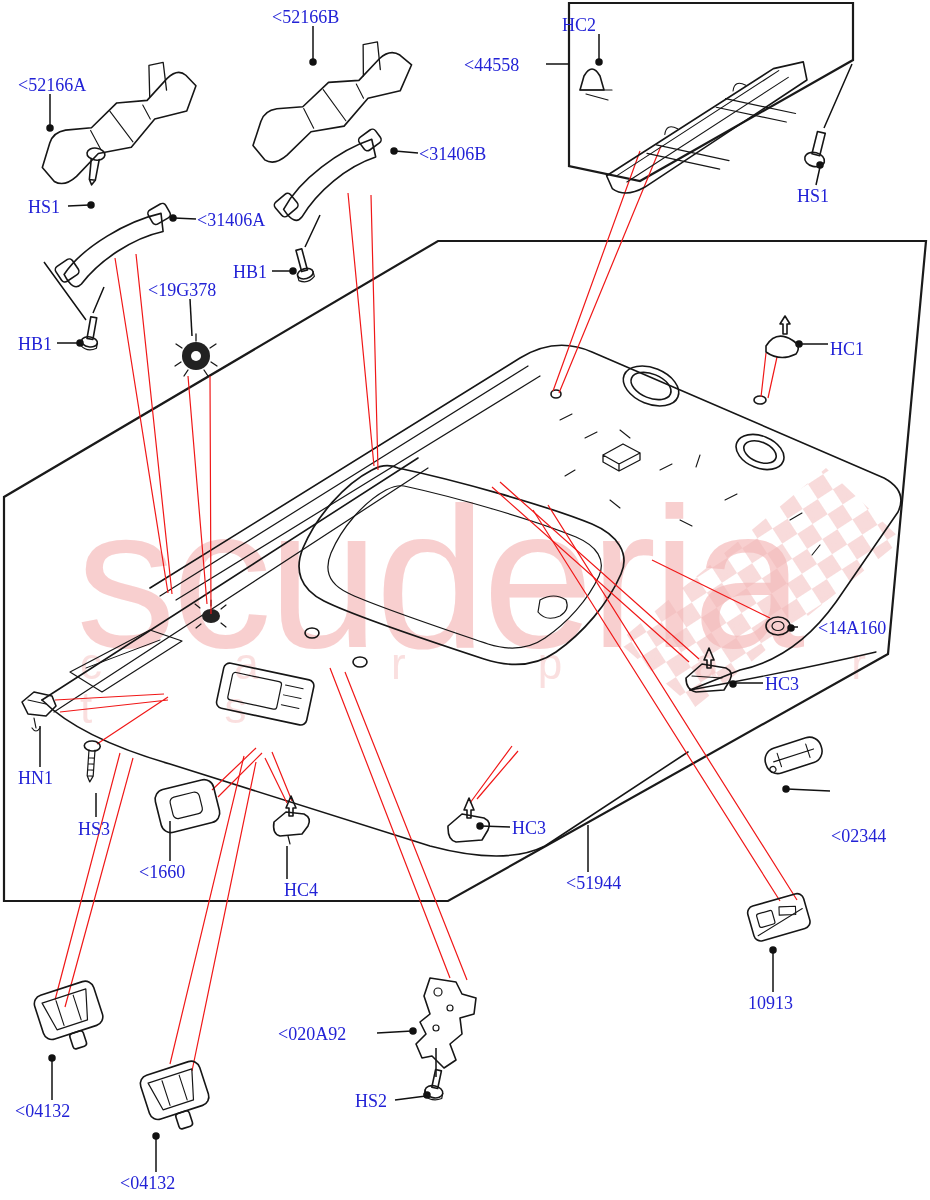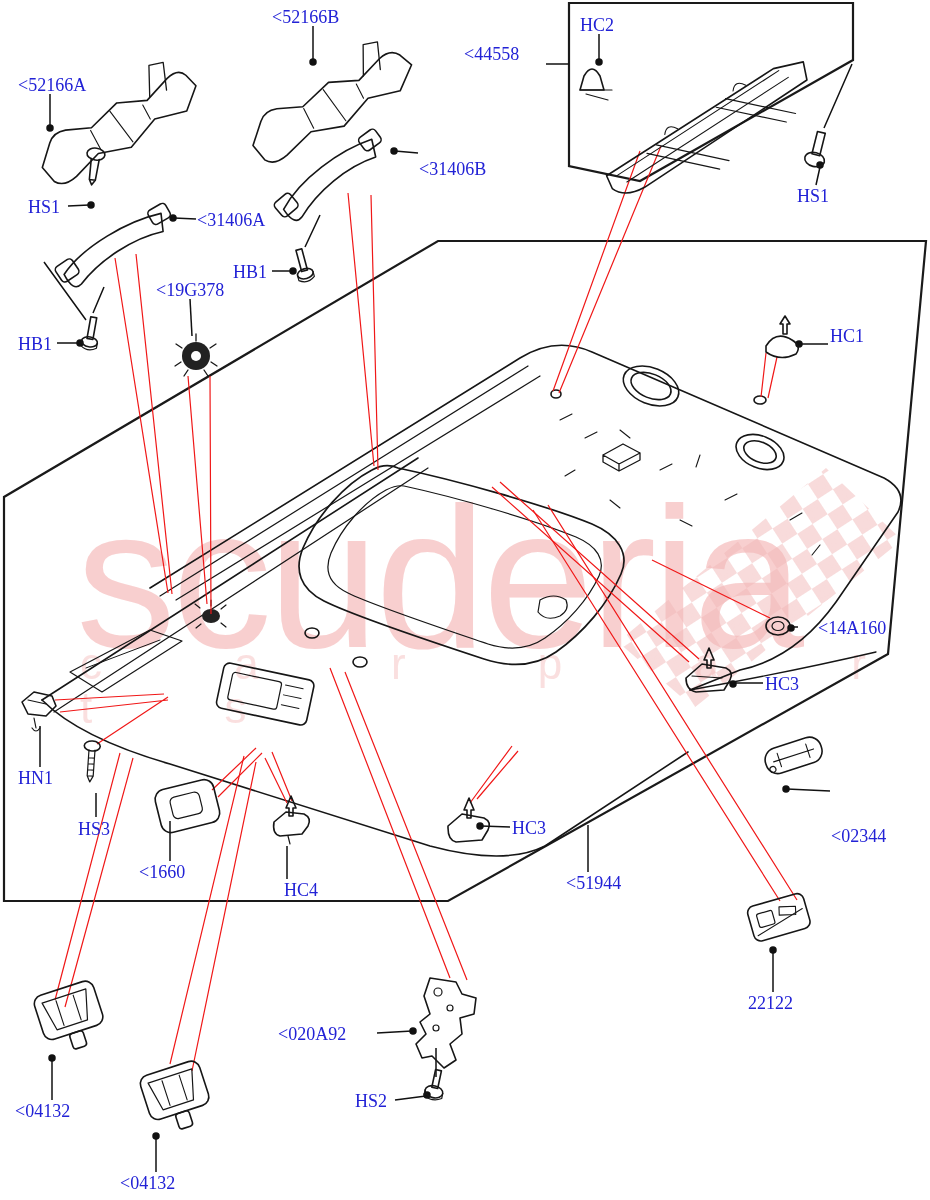--- a/index.html
+++ b/index.html
@@ -297,38 +297,38 @@
         <rect x="0" y="0" width="58" height="36" rx="7"></rect>
         <rect x="8" y="9" width="16" height="14" rx="2" stroke-width="1.2"></rect>
         <path d="M32,8 l16,4 l-2,8 l-16,-4 Z" stroke-width="1.1"></path>
         <path d="M4,30 l50,-14" stroke-width="1"></path>
       </g>
     </g>
   </svg>
 
   <div class="plbl" style="left:18px;top:76px">&lt;52166A</div>
   <div class="plbl" style="left:272px;top:8px">&lt;52166B</div>
-  <div class="plbl" style="left:464px;top:45px">&lt;44558</div>
-  <div class="plbl" style="left:580px;top:16px">HC2</div>
+  <div class="plbl" style="left:464px;top:56px">&lt;44558</div>
+  <div class="plbl" style="left:562px;top:16px">HC2</div>
   <div class="plbl" style="left:797px;top:187px">HS1</div>
   <div class="plbl" style="left:28px;top:198px">HS1</div>
   <div class="plbl" style="left:197px;top:211px">&lt;31406A</div>
-  <div class="plbl" style="left:419px;top:160px">&lt;31406B</div>
+  <div class="plbl" style="left:419px;top:145px">&lt;31406B</div>
   <div class="plbl" style="left:233px;top:263px">HB1</div>
   <div class="plbl" style="left:18px;top:335px">HB1</div>
-  <div class="plbl" style="left:156px;top:281px">&lt;19G378</div>
-  <div class="plbl" style="left:830px;top:327px">HC1</div>
+  <div class="plbl" style="left:148px;top:281px">&lt;19G378</div>
+  <div class="plbl" style="left:830px;top:340px">HC1</div>
   <div class="plbl" style="left:818px;top:619px">&lt;14A160</div>
   <div class="plbl" style="left:765px;top:675px">HC3</div>
   <div class="plbl" style="left:831px;top:827px">&lt;02344</div>
   <div class="plbl" style="left:512px;top:819px">HC3</div>
   <div class="plbl" style="left:566px;top:874px">&lt;51944</div>
   <div class="plbl" style="left:139px;top:863px">&lt;1660</div>
   <div class="plbl" style="left:284px;top:881px">HC4</div>
   <div class="plbl" style="left:18px;top:769px">HN1</div>
   <div class="plbl" style="left:78px;top:820px">HS3</div>
   <div class="plbl" style="left:15px;top:1102px">&lt;04132</div>
   <div class="plbl" style="left:120px;top:1174px">&lt;04132</div>
   <div class="plbl" style="left:278px;top:1025px">&lt;020A92</div>
   <div class="plbl" style="left:355px;top:1092px">HS2</div>
-  <div class="plbl" style="left:748px;top:994px">22122</div>
+  <div class="plbl" style="left:748px;top:994px">10913</div>
 
 </div>
 
 </body></html>

